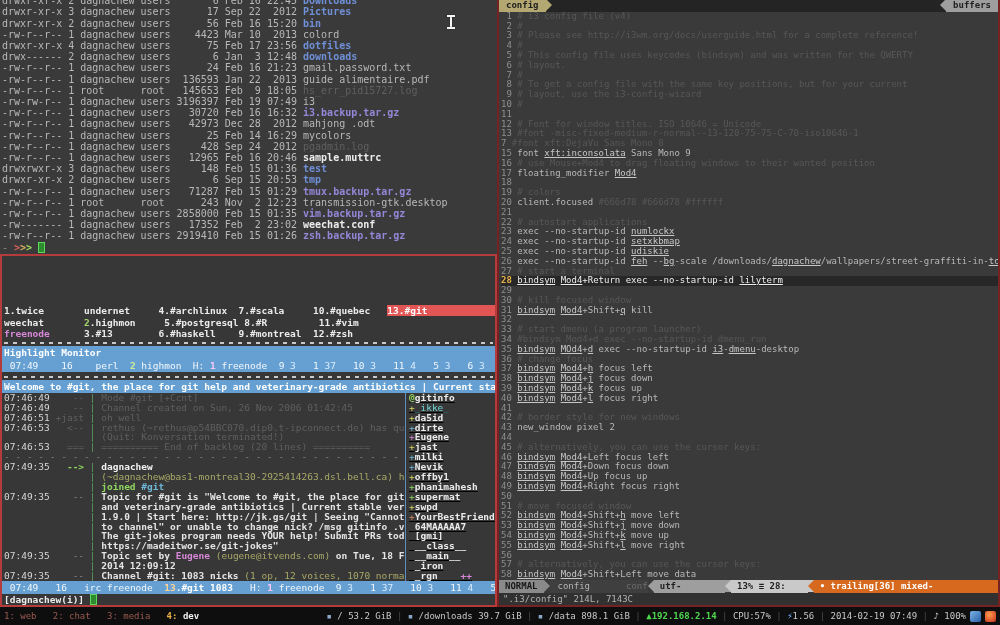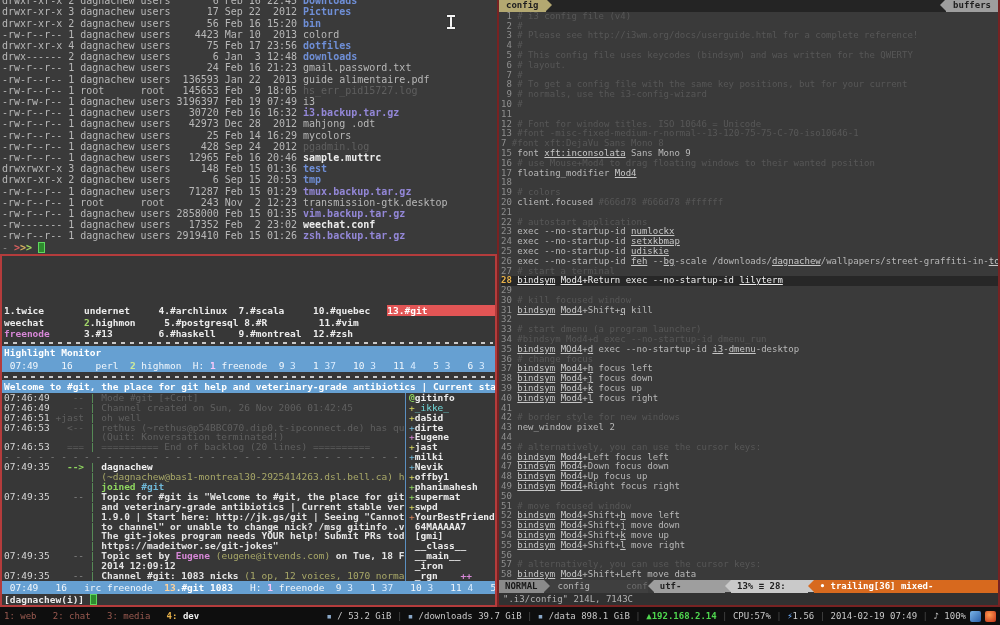--- a/index.html
+++ b/index.html
@@ -11,21 +11,21 @@
   .term{height:304px;background:#3a3a3a;font-size:10px;line-height:11.2px;padding:1px 0 0 2px;overflow:hidden;}
   .line{white-space:pre;}
   
   .irc{flex:1;background:#373737;border:2px solid #b43c3c;display:flex;flex-direction:column;overflow:hidden;}
   .buflist{font-size:9.5px;line-height:11.5px;padding:1px 0 0 2px;margin-top:48px;}
   .dashsep{height:2px;margin:2px 2px;background:repeating-linear-gradient(90deg,#c9c9c9 0 4px,transparent 4px 9px);}
   .bluebar{background:#66a0d2;font-size:9.5px;line-height:13px;padding:0 2px;overflow:hidden;}
   .hlgap{height:2px;}
   .chatwrap{flex:1;display:flex;overflow:hidden;}
   .chat{flex:1;font-size:9.5px;line-height:9.9px;padding:0 0 0 2px;overflow:hidden;}
-  .nicks{width:86px;border-left:1px solid #5a8fc0;font-size:9.5px;line-height:9.9px;padding:0 0 0 3px;overflow:hidden;}
+  .nicks{width:86px;border-left:1px solid #5a8fc0;font-size:9.5px;line-height:9.9px;padding:0 0 0 3px;overflow:hidden;text-decoration:underline;}
   .inputline{font-size:9.5px;line-height:11px;padding:0 2px;background:#373737;}
   
   .vim{flex:1;background:#3a3a3a;border-left:2px solid #772222;border-right:2px solid #772222;border-bottom:2px solid #772222;
        display:flex;flex-direction:column;overflow:hidden;}
   .tabline{display:flex;background:#242424;height:13px;font-size:9px;line-height:13px;}
   .tab-active{background:#b3a871;color:#1f1f1f;font-weight:bold;padding:0 7px;}
   .tab-spacer{flex:1;}
   .tab-buffers{background:#9e9e9e;color:#1f1f1f;font-weight:bold;padding:0 7px;}
   .tri{width:0;height:0;border-top:6.5px solid transparent;border-bottom:6.5px solid transparent;}
   .tri-tab{border-left:6px solid #b3a871;}
@@ -226,21 +226,21 @@
       </div>
       <div class="code">
           <div class="line"><span class="t-ln"> 1 </span><span class="t-c"># i3 config file (v4)</span></div>
           <div class="line"><span class="t-ln"> 2 </span><span class="t-c">#</span></div>
           <div class="line"><span class="t-ln"> 3 </span><span class="t-c"># Please see http://i3wm.org/docs/userguide.html for a complete reference!</span></div>
           <div class="line"><span class="t-ln"> 4 </span><span class="t-c">#</span></div>
           <div class="line"><span class="t-ln"> 5 </span><span class="t-c"># This config file uses keycodes (bindsym) and was written for the QWERTY</span></div>
           <div class="line"><span class="t-ln"> 6 </span><span class="t-c"># layout.</span></div>
           <div class="line"><span class="t-ln"> 7 </span><span class="t-c">#</span></div>
           <div class="line"><span class="t-ln"> 8 </span><span class="t-c"># To get a config file with the same key positions, but for your current</span></div>
-          <div class="line"><span class="t-ln"> 9 </span><span class="t-c"># normals, use the i3-config-wizard</span></div>
+          <div class="line"><span class="t-ln"> 9 </span><span class="t-c"># layout, use the i3-config-wizard</span></div>
           <div class="line"><span class="t-ln">10 </span><span class="t-c">#</span></div>
           <div class="line"><span class="t-ln">11 </span></div>
           <div class="line"><span class="t-ln">12 </span><span class="t-c"># Font for window titles. ISO 10646 = Unicode</span></div>
           <div class="line"><span class="t-ln">13 </span><span class="t-c">#font -misc-fixed-medium-r-normal--13-120-75-75-C-70-iso10646-1</span></div>
           <div class="line"><span class="t-ln">7 </span><span class="t-c">#font xft:DejaVu Sans Mono 8</span></div>
           <div class="line"><span class="t-ln">15 </span><span class="t-n">font </span><span class="t-u">xft:inconsolata</span><span class="t-n"> Sans Mono 9</span></div>
           <div class="line"><span class="t-ln">16 </span><span class="t-c"># use Mouse+Mod4 to drag floating windows to their wanted position</span></div>
           <div class="line"><span class="t-ln">17 </span><span class="t-n">floating_modifier </span><span class="t-u">Mod4</span></div>
           <div class="line"><span class="t-ln">18 </span></div>
           <div class="line"><span class="t-ln">19 </span><span class="t-c"># colors</span></div>

